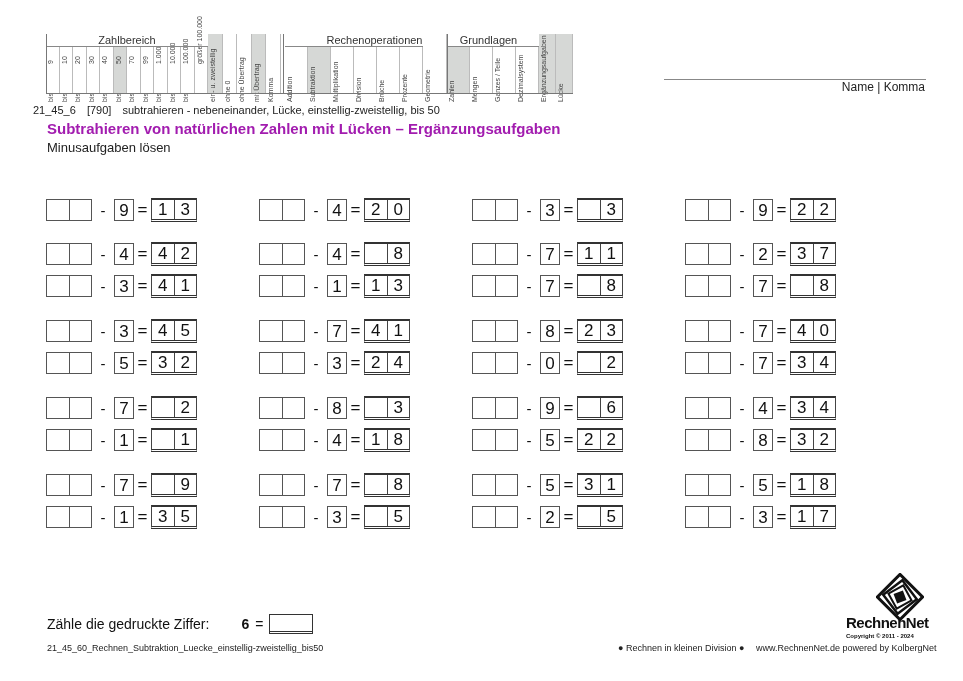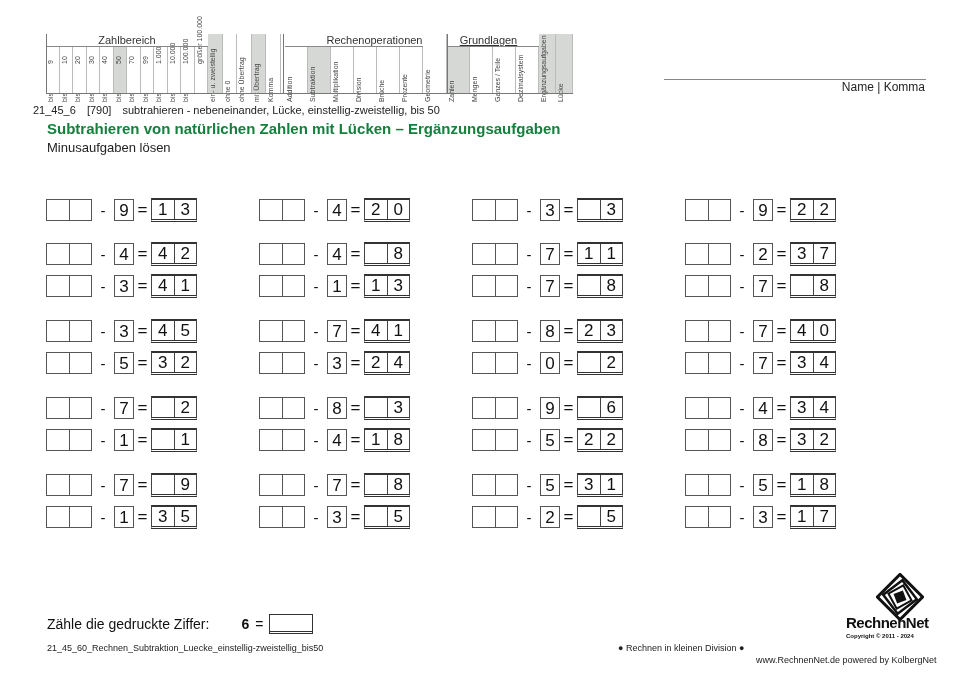--- a/index.html
+++ b/index.html
@@ -18,21 +18,21 @@
              white-space: nowrap; }
   .cls-bottom { position: absolute; top: 59px; height: 1px; background: #777; }
   .vline { position: absolute; width: 1px; background: #777; }
 
   .name-line { position: absolute; top: 79px; left: 664px; width: 262px; height: 1px; background: #888; }
   .name-label { position: absolute; top: 80px; right: 38px; font-size: 12px; color: #222; }
 
   
   .meta { position: absolute; top: 104px; left: 33px; font-size: 11px; color: #222; }
   .meta span { margin-right: 8px; }
-  .title { position: absolute; top: 120px; left: 47px; font-size: 15px; font-weight: bold; color: #15803d; }
+  .title { position: absolute; top: 120px; left: 47px; font-size: 15px; font-weight: bold; color: #a21caf; }
   .subtitle { position: absolute; top: 140px; left: 47px; font-size: 13px; color: #222; }
 
   
   .ex { position: absolute; height: 24px; display: flex; align-items: center; }
   .blank2 { display: flex; width: 46px; height: 22px; border: 1px solid #555; box-sizing: border-box; }
   .blank2 .cell { flex: 1; }
   .blank2 .cell:first-child { border-right: 1px solid #555; }
   .op { width: 22px; text-align: center; font-size: 15px; }
   .sub { width: 20px; height: 22px; border: 1px solid #555; box-sizing: border-box;
          font-size: 17px; text-align: center; line-height: 21px; }
@@ -42,21 +42,21 @@
   .res .d { flex: 1; text-align: center; font-size: 17px; line-height: 19px; }
   .res .d:first-child { border-right: 1px solid #444; }
 
   
   .count { position: absolute; top: 614px; left: 47px; font-size: 14px; color: #111; display: flex; align-items: center; }
   .count .digit { font-weight: bold; margin-left: 32px; }
   .count .eqs { margin: 0 6px; }
   .count .box { width: 44px; height: 20px; border: 1px solid #333; border-bottom: 3px double #333; box-sizing: border-box; }
   .fname { position: absolute; top: 643px; left: 47px; font-size: 9px; color: #222; }
   .slogan { position: absolute; top: 643px; left: 618px; font-size: 9px; color: #222; }
-  .site { position: absolute; top: 643px; left: 756px; font-size: 9px; color: #222; margin-top: 12px; }
+  .site { position: absolute; top: 643px; left: 756px; font-size: 9px; color: #222; }
   .logo { position: absolute; top: 573px; left: 876px; width: 48px; height: 48px; }
   .brand { position: absolute; top: 614px; left: 846px; font-size: 15px; font-weight: bold; letter-spacing: -0.5px; color: #111; }
   .copy { position: absolute; top: 633px; left: 846px; font-size: 6px; font-weight: bold; color: #111; }
 </style>
 </head>
 <body>
 
 <div class="cls" id="cls">
     <div class="col" style="left: 0px; width: 13.5px; top: 13px; height: 47px;">
       <span class="vt" style="bottom: 30px; left: 9px; transform: rotate(-90deg); transform-origin: left bottom; position: absolute; line-height: 8px;">9</span>
@@ -156,21 +156,21 @@
     <div class="col shaded" style="left: 492.5px; width: 17px; top: 0px; height: 60px;">
       <span class="vt" style="bottom: -8px; left: 9px; transform: rotate(-90deg); transform-origin: left bottom; position: absolute; line-height: 8px;">Ergänzungsaufgaben</span>
     </div>
     <div class="col shaded" style="left: 509.5px; width: 17px; top: 0px; height: 60px;">
       <span class="vt" style="bottom: -8px; left: 9px; transform: rotate(-90deg); transform-origin: left bottom; position: absolute; line-height: 8px;">Lücke</span>
     </div>
     <div class="grp-title" style="left: 0px; width: 162px;">Zahlbereich</div>
     <div class="grp-line" style="left: 0px; width: 162px;"></div>
     <div class="grp-title" style="left: 238.5px; width: 138px; text-align: right;">Rechenoperationen</div>
     <div class="grp-line" style="left: 238.5px; width: 138px;"></div>
-    <div class="grp-title" style="left: 400.5px; width: 84px; text-decoration: underline;">Grundlagen</div>
+    <div class="grp-title" style="left: 400.5px; width: 84px;">Grundlagen</div>
     <div class="grp-line" style="left: 400.5px; width: 92px;"></div>
     <div class="cls-bottom" style="left: 0px; width: 526.5px;"></div>
     <div class="vline" style="left: 0px; top: 0px; height: 60px;"></div>
     <div class="vline" style="left: 236.5px; top: 0px; height: 60px;"></div>
     <div class="vline" style="left: 400.5px; top: 0px; height: 60px;"></div>
   </div>
 
 <div class="name-line"></div>
 <div class="name-label">Name | Komma</div>
 

